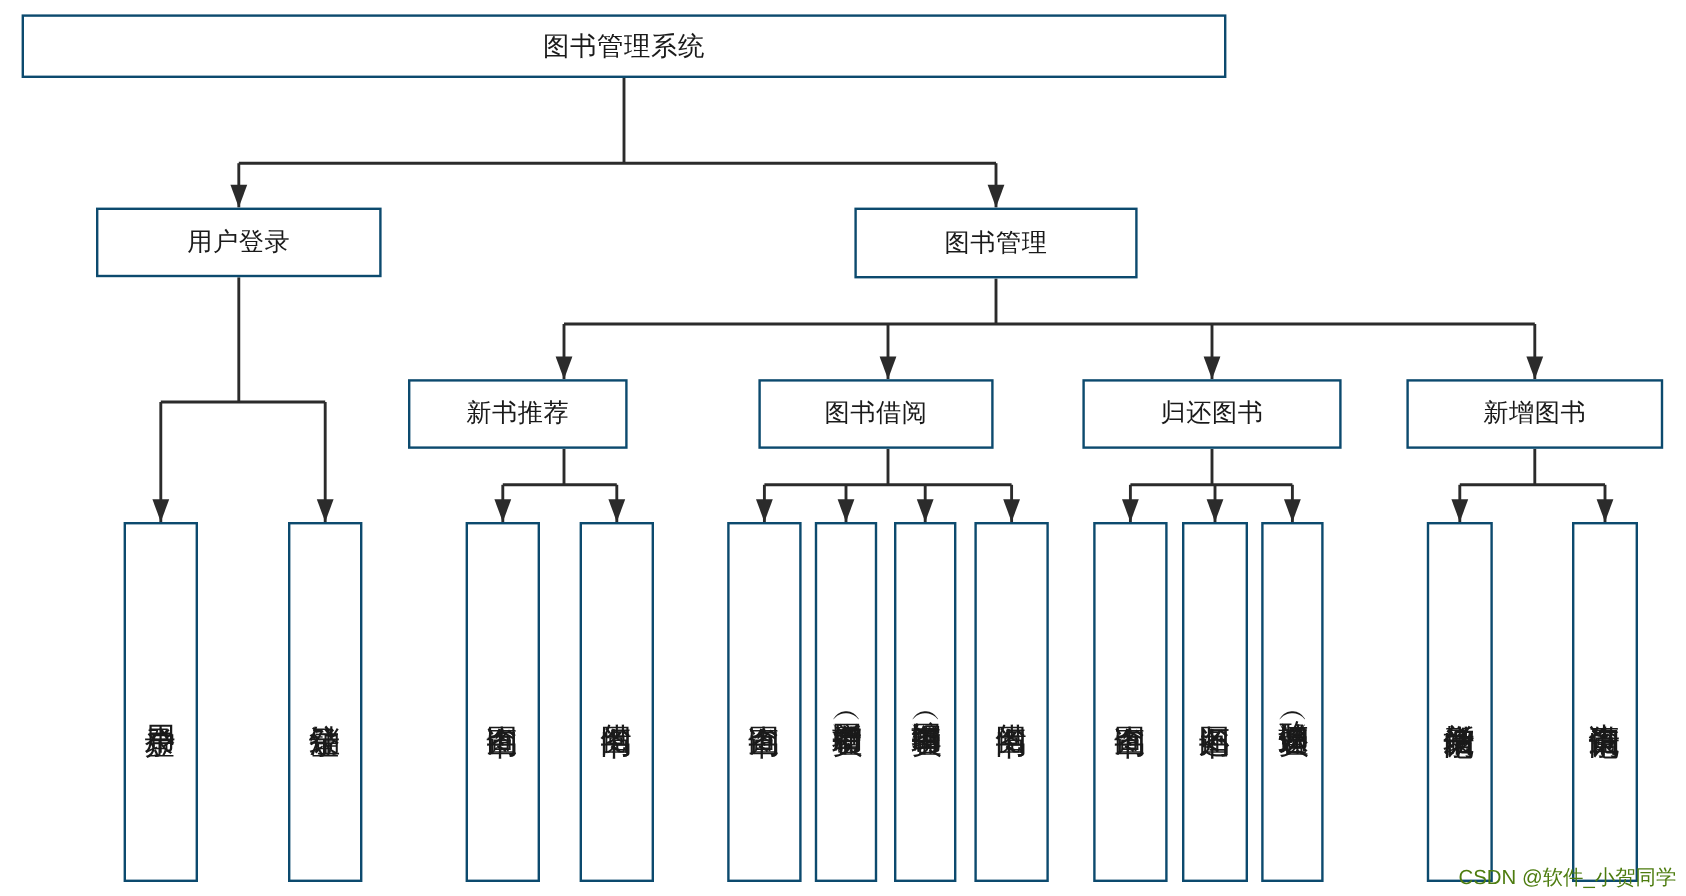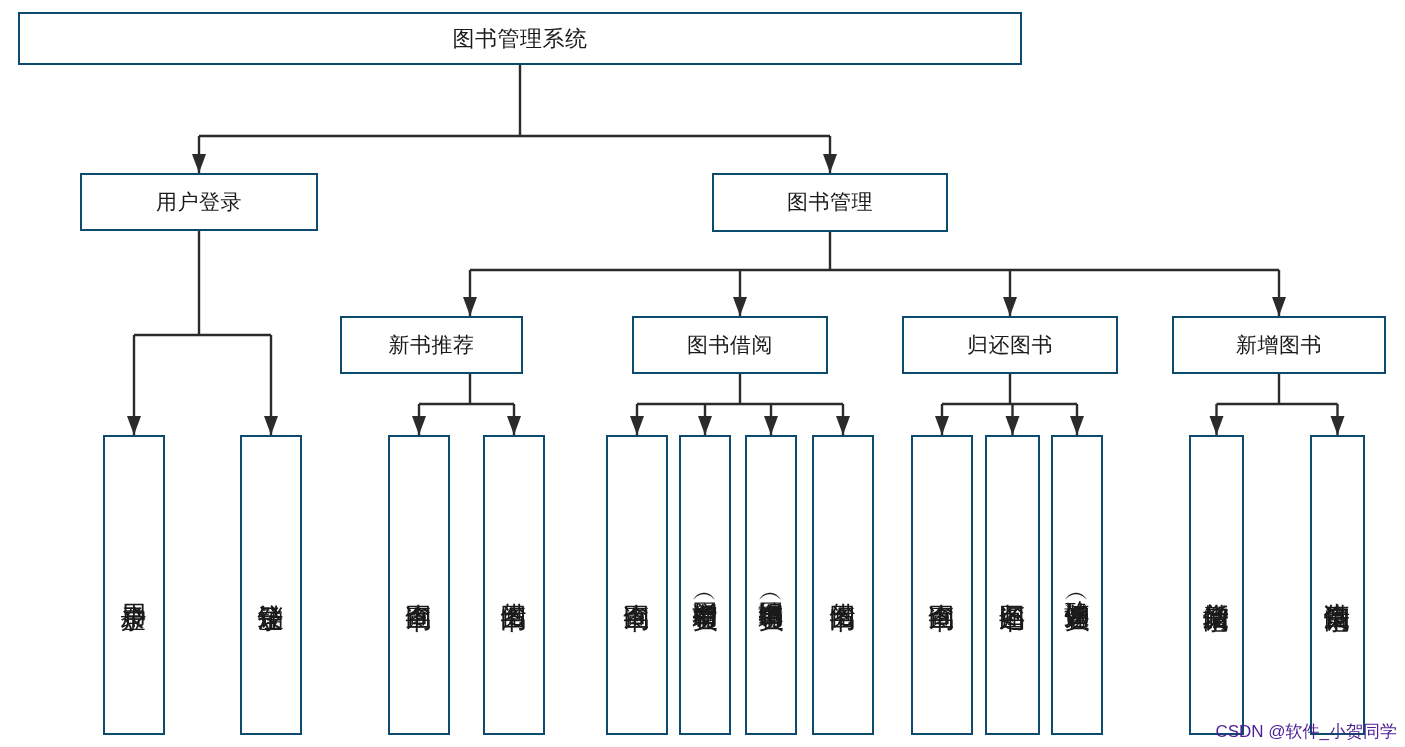--- a/index.html
+++ b/index.html
@@ -66,21 +66,21 @@
     max-height: 100%;
   }
   .node.v.narrow .label {
     font-size: 25px;
   }
   .watermark {
     position: absolute;
     right: 8px;
     bottom: 4px;
     font-size: 17px;
-    color: #4c1d95;
+    color: #4d7c0f;
     white-space: nowrap;
     z-index: 5;
     font-family: "Liberation Sans", "DejaVu Sans", sans-serif;
   }
 </style>
 </head>
 <body>
 
 <div id="canvas">
 

